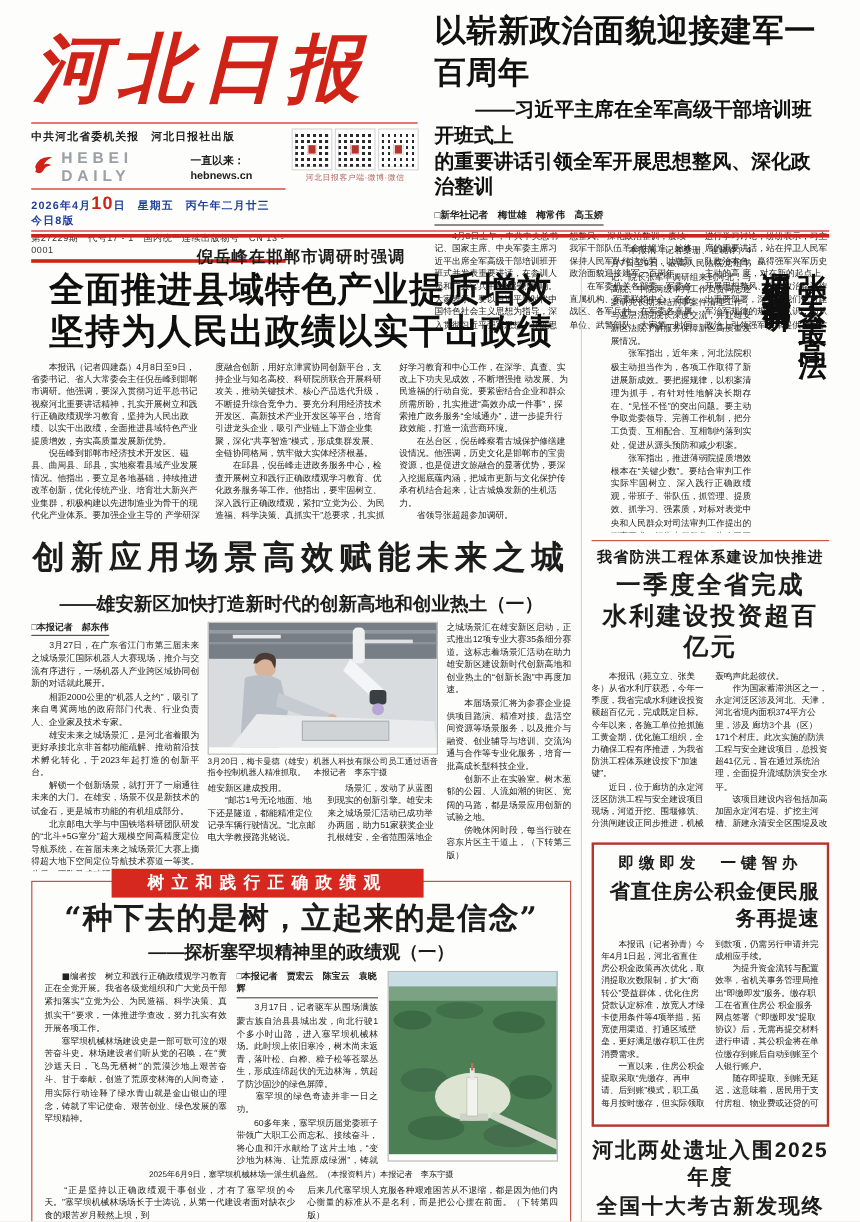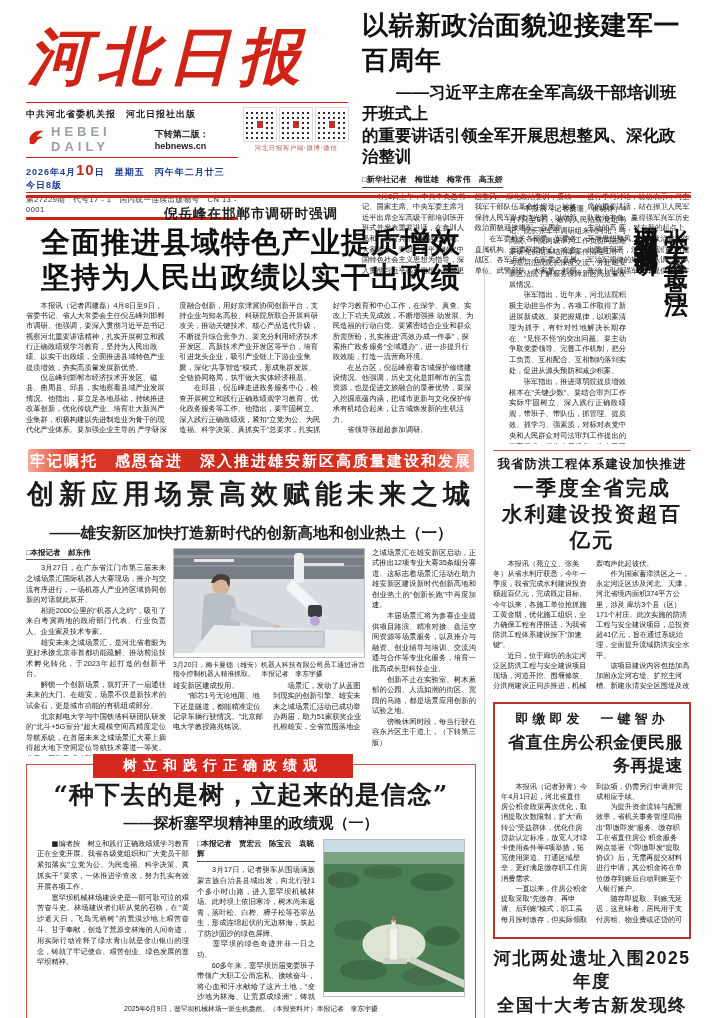--- a/index.html
+++ b/index.html
@@ -110,21 +110,21 @@
       <div class="mh-info">
         <div class="mh-left">
           <div class="org-line">中共河北省委机关报　河北日报社出版</div>
           <div class="en-row">
             <span>
               <svg width="20" height="18" viewBox="0 0 24 24">
                   <path fill="#cf2318" d="M3 15 Q7 2 22 4 Q14 8 13 12 Q18 10 21 13 Q14 14 12 19 Q8 24 3 20 Q5 18 3 15 Z"></path>
                 </svg>
             </span>
             <span class="en-name">HEBEI DAILY</span>
-            <span class="site">下转第二版：hebnews.cn</span>
+            <span class="site">一直以来：hebnews.cn</span>
           </div>
           <div class="date-row">
             <span>2026年4月</span><span class="date-day">10</span><span>日　星期五　丙午年二月廿三　今日8版</span>
           </div>
           <div class="issue-row">第27229期　代号17 - 1　国内统一连续出版物号　CN 13 - 0001</div>
           <div class="mh-redbar"></div>
         </div>
         <div class="qr-block">
           <div class="qr-row">
             <div class="qr"></div>
@@ -165,21 +165,20 @@
           <span class="flow">　　本报讯（记者四建磊）4月8日至9日，省委书记、省人大常委会主任倪岳峰到邯郸市调研。他强调，要深入贯彻习近平总书记视察河北重要讲话精神，扎实开展树立和践行正确政绩观学习教育，坚持为人民出政绩、以实干出政绩，全面推进县域特色产业提质增效，夯实高质量发展新优势。
 　　倪岳峰到邯郸市经济技术开发区、磁县、曲周县、邱县，实地察看县域产业发展情况。他指出，要立足各地基础，持续推进改革创新，优化传统产业、培育壮大新兴产业集群，积极构建以先进制造业为骨干的现代化产业体系。要加强企业主导的</span>
           <span class="flow">产学研深度融合创新，用好京津冀协同创新平台，支持企业与知名高校、科研院所联合开展科研攻关，推动关键技术、核心产品迭代升级，不断提升综合竞争力。要充分利用经济技术开发区、高新技术产业开发区等平台，培育引进龙头企业，吸引产业链上下游企业集聚，深化“共享智造”模式，形成集群发展、全链协同格局，筑牢做大实体经济根基。
 　　在邱县，倪岳峰走进政务服务中心，检查开展树立和践行正确政绩观学习教育、优化政务服务等工作。他指出，要牢固树立、深入践行正确政绩观，紧扣“立党为公、为民造福、科学决策、真抓实干”总要求，扎实抓好学习教育和中心工作，在深学、真查、实改上下功夫见成效，不断增强推</span>
           <span class="flow">动发展、为民造福的行动自觉。要紧密结合企业和群众所需所盼，扎实推进“高效办成一件事”，探索推广政务服务“全域通办”，进一步提升行政效能，打造一流营商环境。
 　　在丛台区，倪岳峰察看古城保护修缮建设情况。他强调，历史文化是邯郸市的宝贵资源，也是促进文旅融合的显著优势，要深入挖掘底蕴内涵，把城市更新与文化保护传承有机结合起来，让古城焕发新的生机活力。
 　　省领导张超超参加调研。</span>
         </div>
       </div>
 
-      <div class="ribbon">牢记嘱托　感恩奋进　深入推进雄安新区高质量建设和发展</div>
 
       <div>
         <div class="xa-title">创新应用场景高效赋能未来之城</div>
         <div class="xa-sub">——雄安新区加快打造新时代的创新高地和创业热土（一）</div>
         <div class="xa-content">
           <div class="xa-col1">
             <span class="small-byline">□本报记者　郝东伟</span>
             <div class="flow">　　3月27日，在广东省江门市第三届未来之城场景汇国际机器人大赛现场，推介与交流有序进行，一场机器人产业跨区域协同创新的对话就此展开。
 　　相距2000公里的“机器人之约”，吸引了来自粤冀两地的政府部门代表、行业负责人、企业家及技术专家。
 　　雄安未来之城场景汇，是河北省着眼为更好承接北京非首都功能疏解、推动前沿技术孵化转化，于2023年起打造的创新平台。

